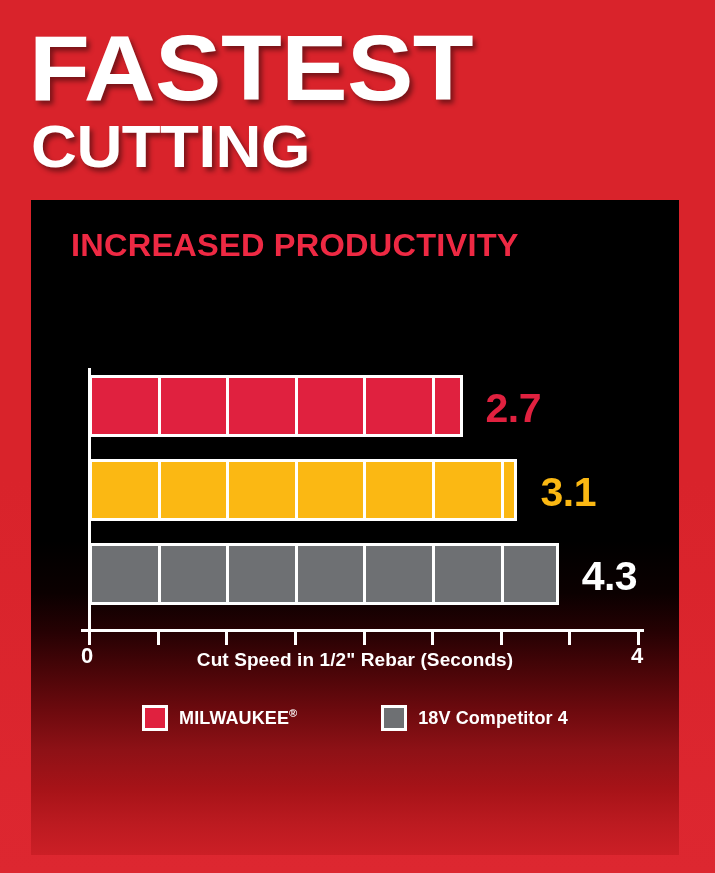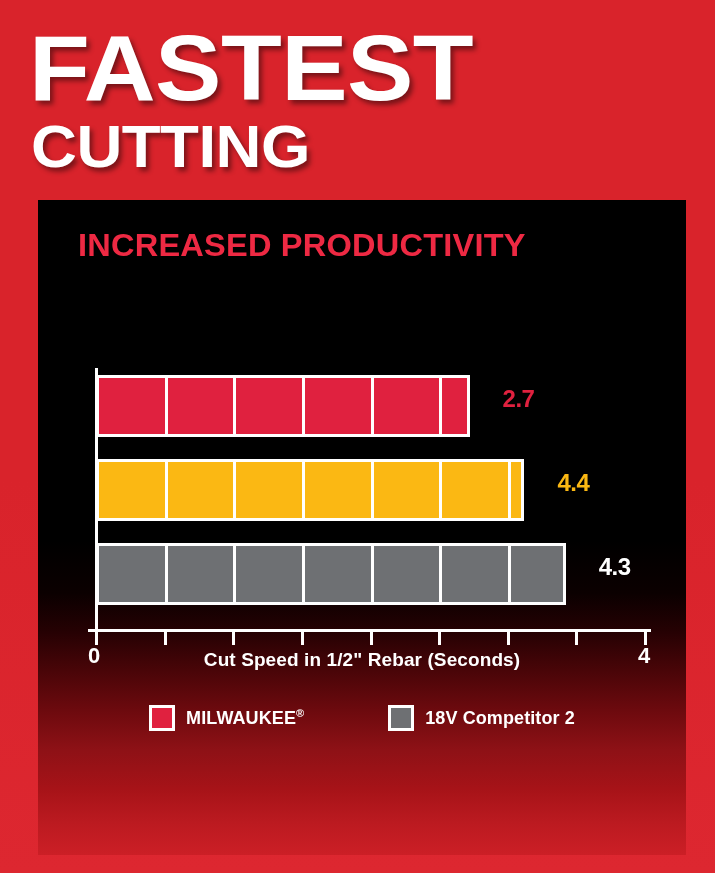--- a/index.html
+++ b/index.html
@@ -51,21 +51,21 @@
     left: 31px;
     top: 117px;
     font-size: 60px;
     transform: scaleX(1.06);
     transform-origin: left top;
   }
 
   
   #panel {
     position: absolute;
-    left: 38px;
+    left: 31px;
     top: 200px;
     width: 648px;
     height: 655px;
     background:
       linear-gradient(180deg,
         #000000 0%,
         #000000 52%,
         #0b0000 60%,
         #260103 66%,
         #4a0508 72%,
@@ -152,25 +152,24 @@
   
   .bar {
     position: absolute;
     left: 58px;
     box-sizing: border-box;
     border: 3px solid #ffffff;
     background-repeat: repeat-x;
   }
   .bar-label {
     position: absolute;
-    font-size: 24px;
+    font-size: 41px;
     font-weight: bold;
     letter-spacing: -0.5px;
     white-space: nowrap;
-    margin-left: 10px;
   }
 
   
   #legend {
     position: absolute;
     left: 0;
     top: 505px;
     width: 648px;
     display: flex;
     justify-content: center;
@@ -224,37 +223,37 @@
           <div class="tick" style="left: 331.5px;"></div>
           <div class="tick" style="left: 400.125px;"></div>
           <div class="tick" style="left: 468.75px;"></div>
           <div class="tick" style="left: 537.375px;"></div>
           <div class="tick" style="left: 606px;"></div>
         </div>
       <div id="bars">
           <div class="bar" style="top: 175px; width: 373.575px; height: 62px; background-color: rgb(224, 33, 63); background-image: repeating-linear-gradient(90deg, rgb(224, 33, 63) 0px, rgb(224, 33, 63) 65.625px, rgb(255, 255, 255) 65.625px, rgb(255, 255, 255) 68.625px);"></div>
           <div class="bar-label" style="color: rgb(224, 33, 63); left: 454.575px; top: 185px;">2.7</div>
           <div class="bar" style="top: 259px; width: 428.475px; height: 62px; background-color: rgb(251, 184, 19); background-image: repeating-linear-gradient(90deg, rgb(251, 184, 19) 0px, rgb(251, 184, 19) 65.625px, rgb(255, 255, 255) 65.625px, rgb(255, 255, 255) 68.625px);"></div>
-          <div class="bar-label" style="color: rgb(251, 184, 19); left: 509.475px; top: 269px;">4.4</div>
+          <div class="bar-label" style="color: rgb(251, 184, 19); left: 509.475px; top: 269px;">3.1</div>
           <div class="bar" style="top: 343px; width: 469.65px; height: 62px; background-color: rgb(110, 112, 115); background-image: repeating-linear-gradient(90deg, rgb(110, 112, 115) 0px, rgb(110, 112, 115) 65.625px, rgb(255, 255, 255) 65.625px, rgb(255, 255, 255) 68.625px);"></div>
           <div class="bar-label" style="color: rgb(255, 255, 255); left: 550.65px; top: 353px;">4.3</div>
         </div>
 
       <div class="axis-end-label" id="axis-min-label">0</div>
       <div class="axis-end-label" id="axis-max-label">4</div>
 
       <div id="x-axis-title">Cut Speed in 1/2" Rebar (Seconds)</div>
 
       <div id="legend">
           <div class="legend-item">
             <div class="legend-swatch" style="background-color: rgb(224, 33, 63);"></div>
             <div class="legend-label">MILWAUKEE<span class="reg-mark">®</span></div>
           </div>
           <div class="legend-gap"></div>
           <div class="legend-gap"></div>
           <div class="legend-item">
             <div class="legend-swatch" style="background-color: rgb(110, 112, 115);"></div>
-            <div class="legend-label">18V Competitor 2</div>
+            <div class="legend-label">18V Competitor 4</div>
           </div>
         </div>
     </div>
   </div>
 </div>
 
 </body></html>

